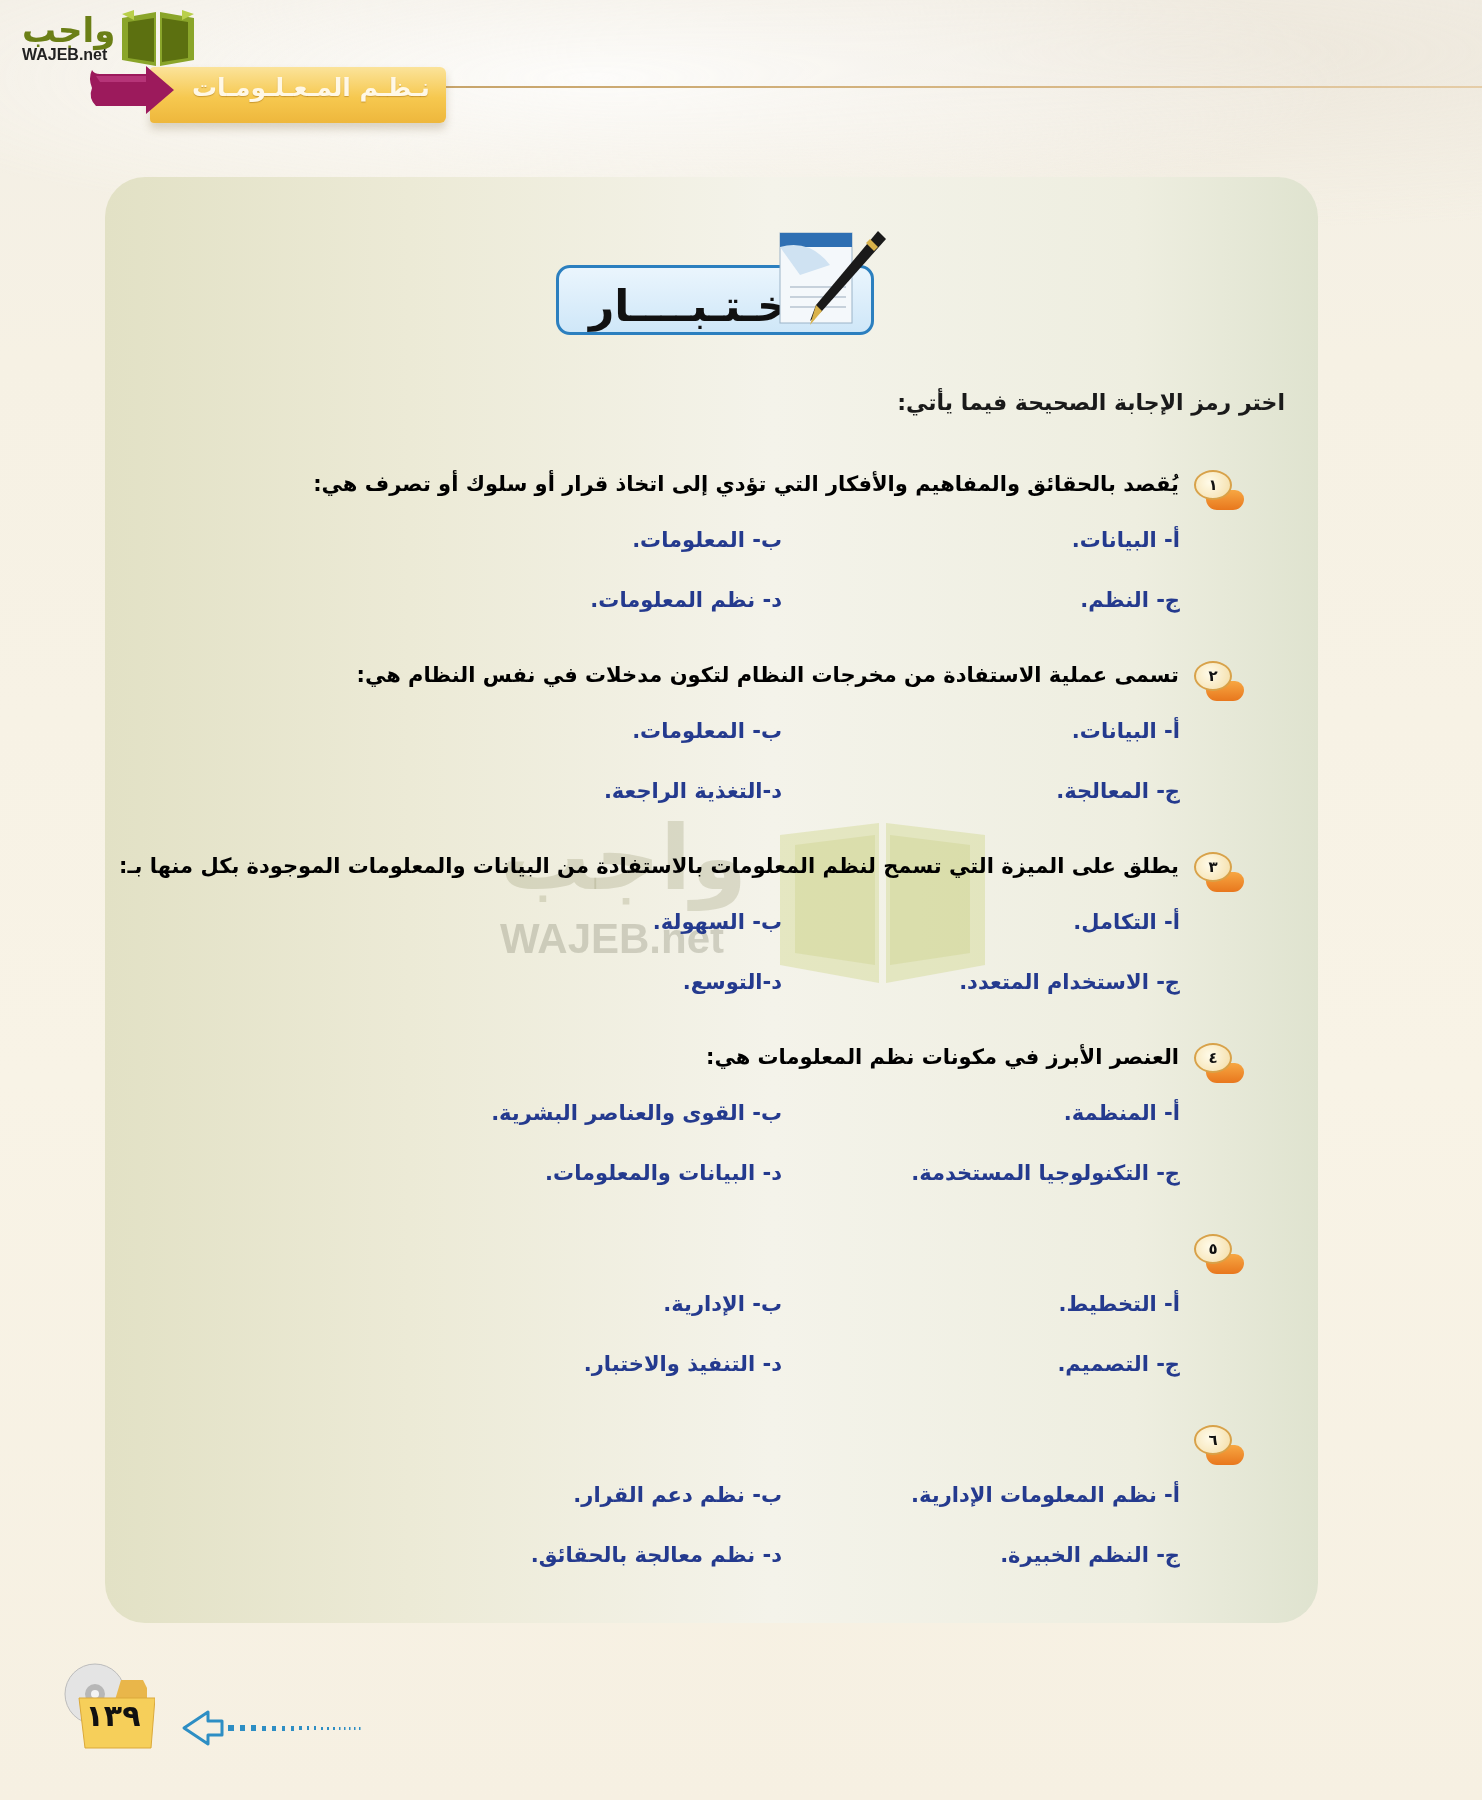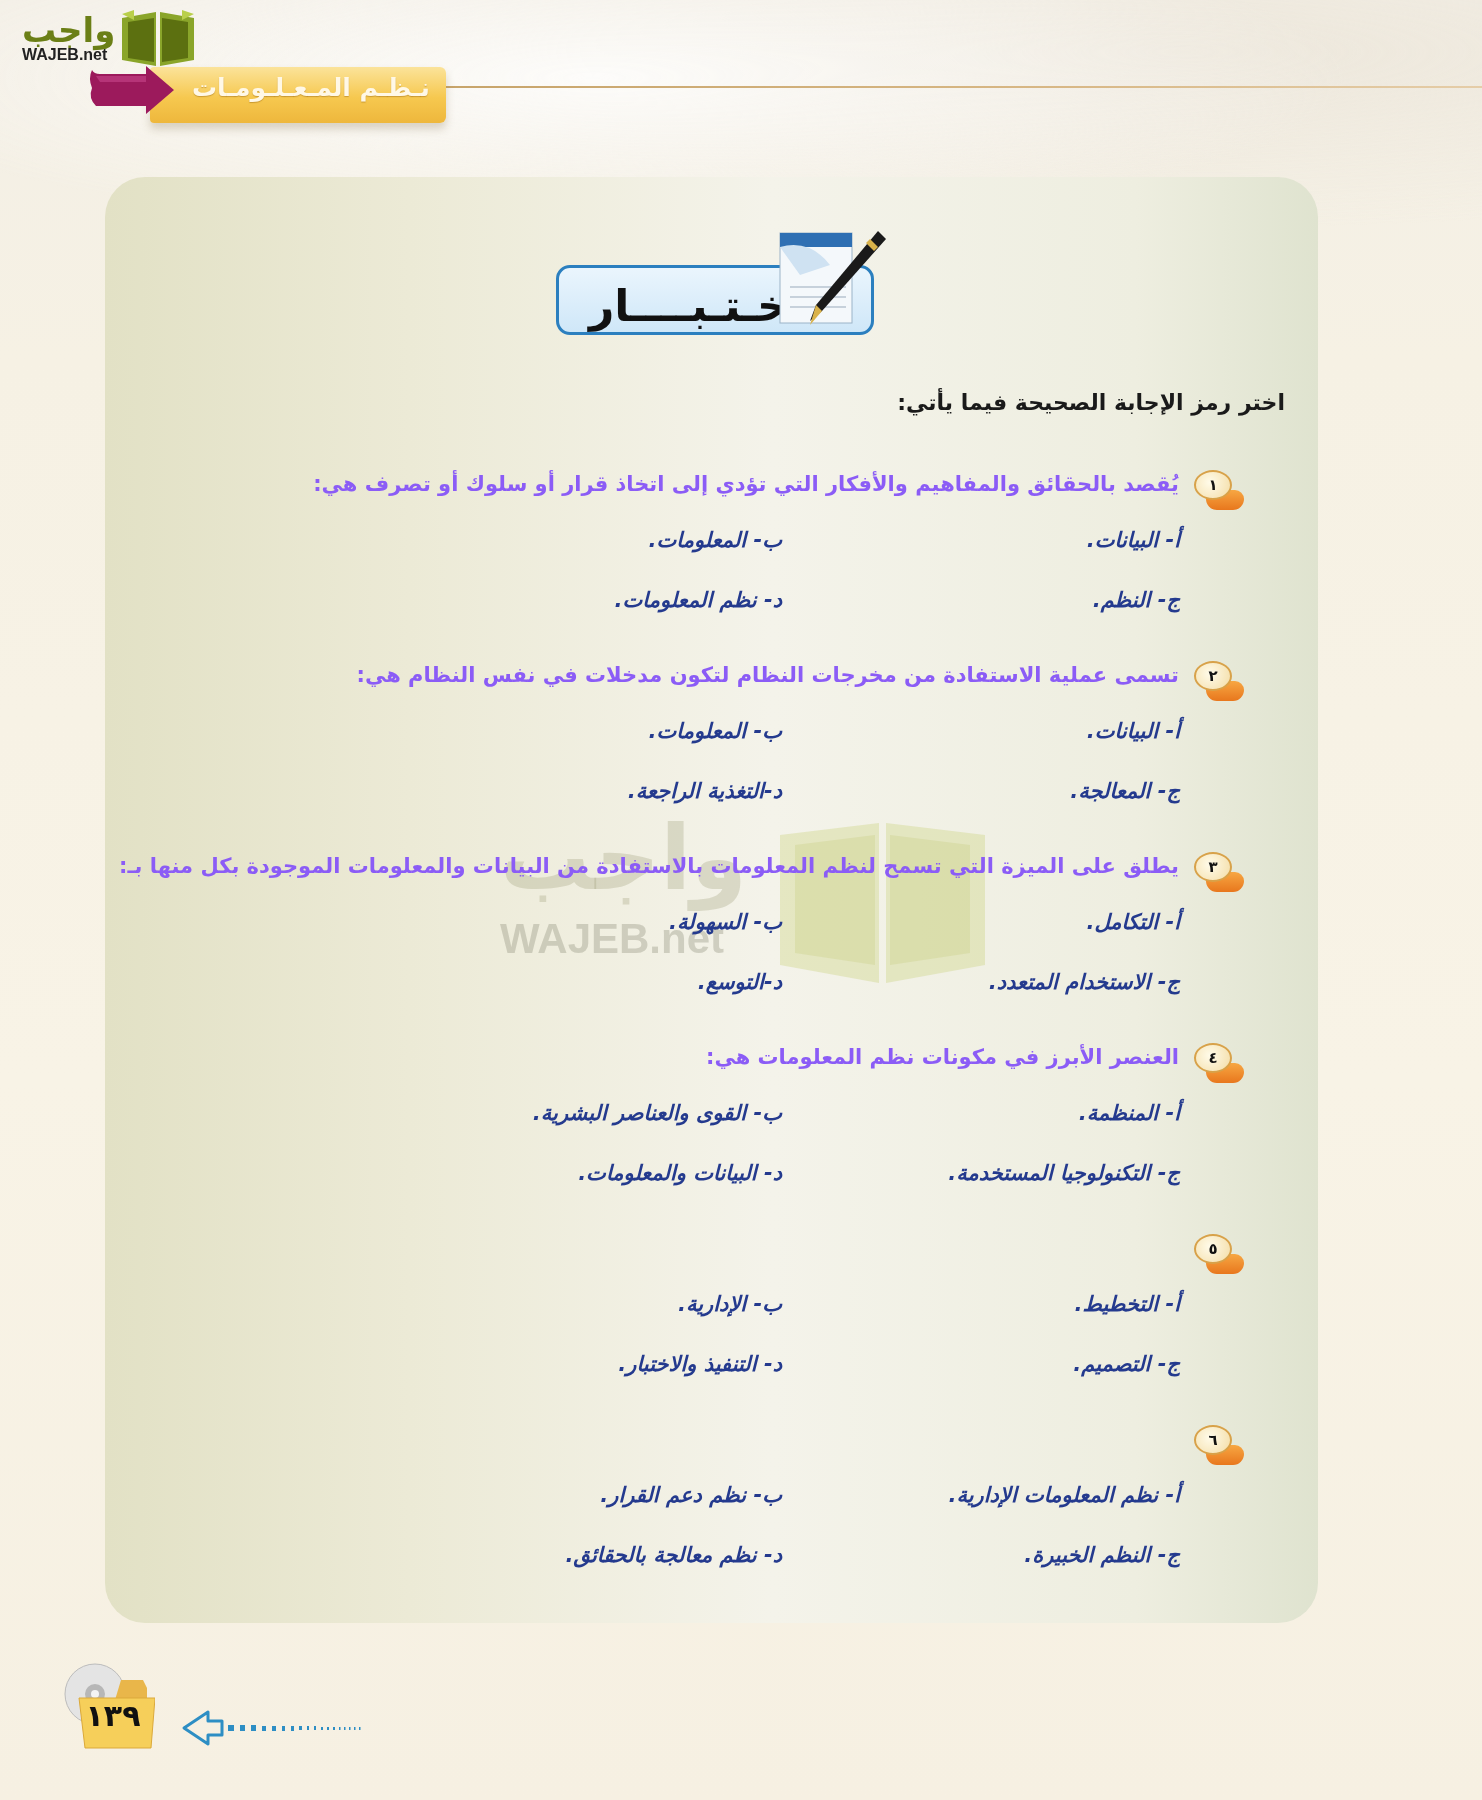--- a/index.html
+++ b/index.html
@@ -59,24 +59,24 @@
   .q-badge .bubble {
     position:absolute; left:6px; top:0; width:34px; height:26px; border-radius:50%;
     background:radial-gradient(circle at 40% 40%,#fffbe9,#f3dca5); border:2px solid #d8a24a;
     font-size:15px; font-weight:bold; color:#111; text-align:center; line-height:26px;
   }
   .q-badge .tail {
     position:absolute; left:18px; top:20px; width:38px; height:20px; border-radius:4px 10px 12px 12px;
     background:linear-gradient(180deg,#f7a743,#e8771d);
   }
   .q-text {
-    position:absolute; right:303px; top:2px; font-size:21px; font-weight:bold; color:#8b5cf6; direction:rtl; white-space:nowrap;
+    position:absolute; right:303px; top:2px; font-size:21px; font-weight:bold; color:#000000; direction:rtl; white-space:nowrap;
   }
   .opt {
-    position:absolute; font-size:21px; font-weight:bold; color:#243a8e; direction:rtl; white-space:nowrap;font-style:italic;
+    position:absolute; font-size:21px; font-weight:bold; color:#243a8e; direction:rtl; white-space:nowrap;
   }
   .opt.c1 { right:302px; }
   .opt.c2 { right:700px; }
   .opt.r1 { top:58px; }
   .opt.r2 { top:118px; }
   
   .watermark { position:absolute; left:490px; top:815px; width:500px; height:180px; pointer-events:none; }
   .wm-ar { position:absolute; left:10px; top:-10px; font-size:90px; font-weight:bold; color:rgba(150,150,110,.28); direction:rtl; }
   .wm-en { position:absolute; left:10px; top:100px; font-size:42px; font-weight:bold; color:rgba(140,140,120,.35); font-family:"Liberation Sans", sans-serif; }
   .wm-book { position:absolute; left:285px; top:0; width:215px; height:170px; }

